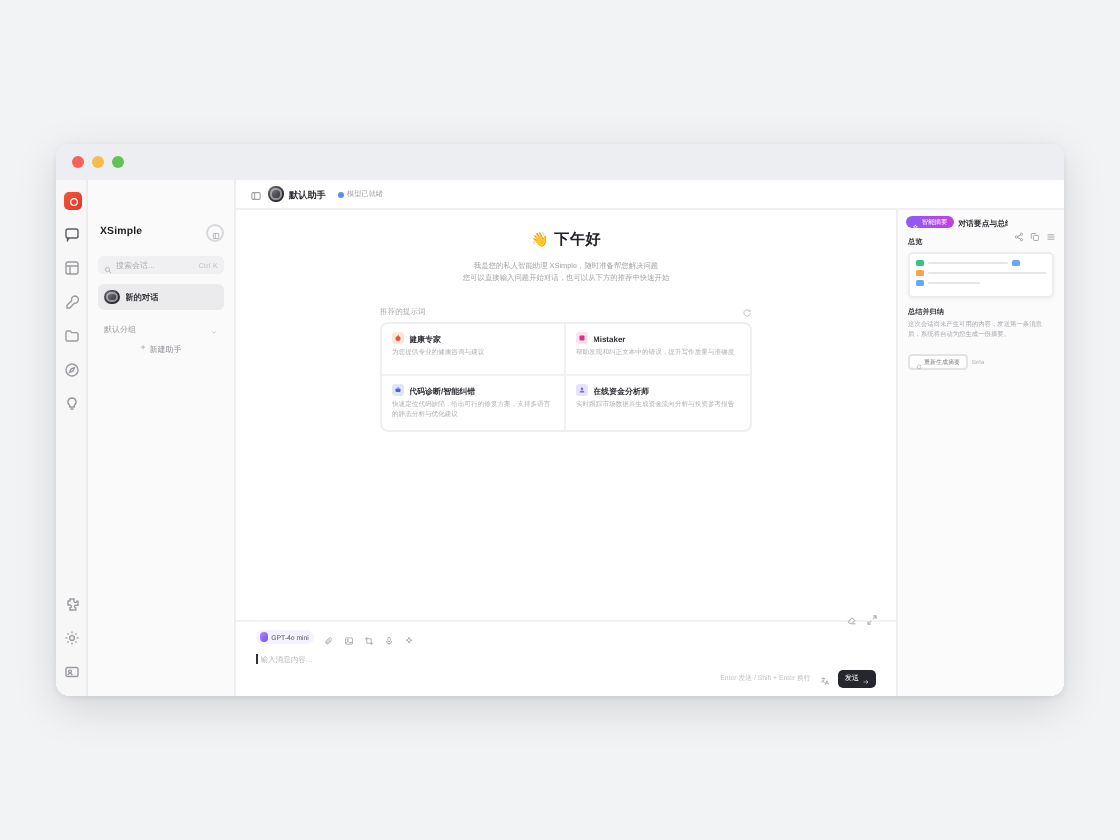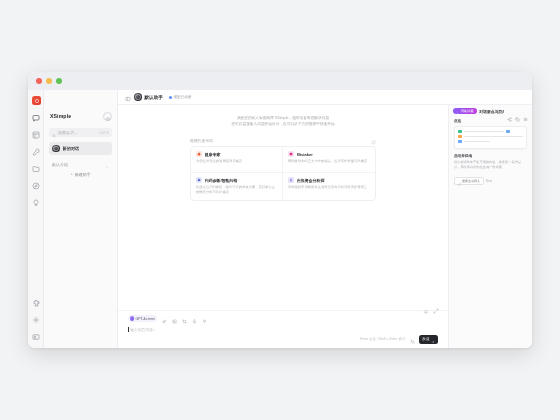--- a/index.html
+++ b/index.html
@@ -347,20 +347,24 @@
           <span class="status-dot"></span>
           <span class="status-text">模型已就绪</span>
         </span>
       </div>
 
       <div class="canvas">
 
         <div class="thread">
           <div class="thread-scroll">
 
+            <div class="greet">
+              <span class="greet-emoji">👋</span>
+              <span class="greet-text">下午好</span>
+            </div>
             <div class="greet-sub">
               <div>我是您的私人智能助理 XSimple，随时准备帮您解决问题</div>
               <div>您可以直接输入问题开始对话，也可以从下方的推荐中快速开始</div>
             </div>
 
             <div class="cards-wrap">
               <div class="cards-head">
                 <span class="cards-head-label">推荐的提示词</span>
                 <span class="brand-spacer"></span>
                 <span>

